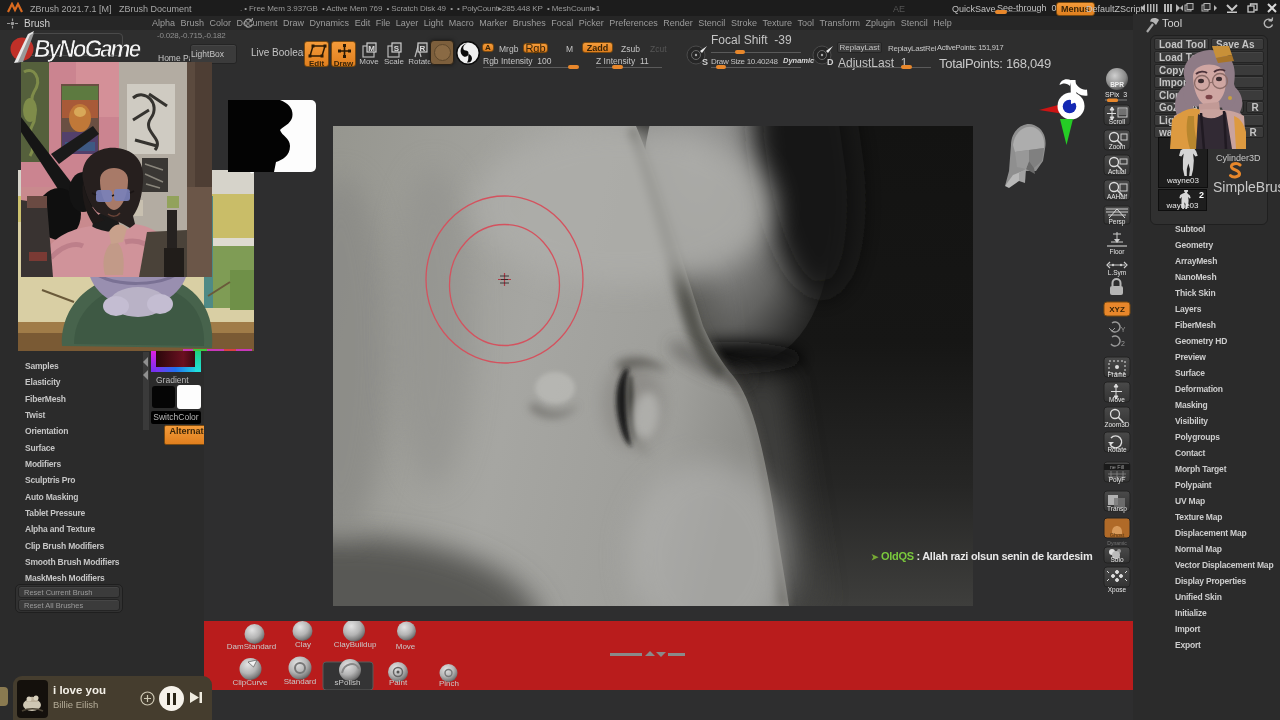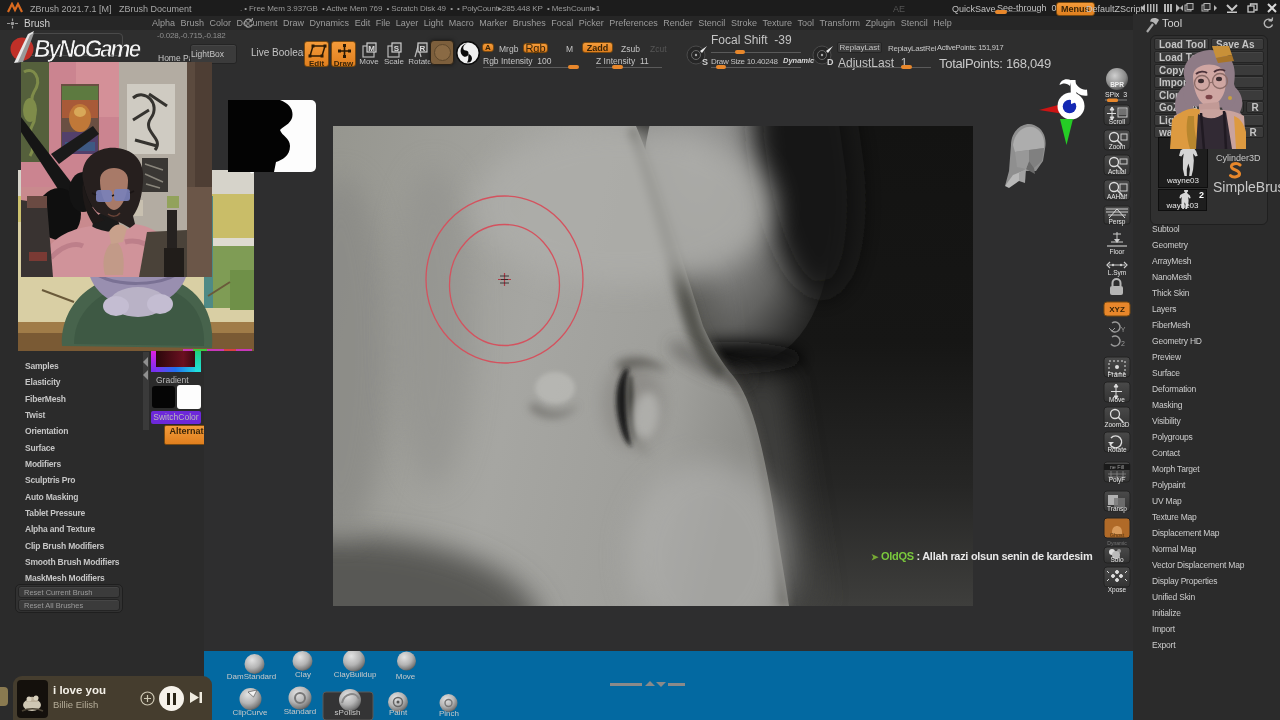--- a/index.html
+++ b/index.html
@@ -230,21 +230,21 @@
     </svg>
 
   <div style="position:absolute;left:151px;top:281px;width:50px;height:21px;background:linear-gradient(90deg,#e020d0,#20e0b0)"></div>
   <div style="position:absolute;left:151px;top:281px;width:6px;height:21px;background:linear-gradient(#e020e0,#7030f0)"></div>
   <div style="position:absolute;left:193px;top:281px;width:8px;height:21px;background:linear-gradient(#20d080,#20e0e0)"></div>
   <div style="position:absolute;left:156px;top:297px;width:39px;height:5px;background:linear-gradient(90deg,#8030f0,#2070f0,#20d0e0)"></div>
   <div style="position:absolute;left:156px;top:281px;width:39px;height:16px;background:linear-gradient(90deg,#2a070a,#6a1020 70%,#3a0810)"></div>
   <span style="position:absolute;left:156px;top:305px;font-size:8.5px;color:#b9b9b9">Gradient</span>
   <div style="position:absolute;left:152px;top:316px;width:23px;height:22px;background:#050505;border-radius:3px"></div>
   <div style="position:absolute;left:177px;top:315px;width:24px;height:24px;background:#fdfdfd;border-radius:3px"></div>
-  <div style="position:absolute;left:151px;top:341px;width:50px;height:13px;background:#6d28d9;border-radius:2px;font-size:8.5px;color:#b9b9b9;line-height:12px;text-align:center">SwitchColor</div>
+  <div style="position:absolute;left:151px;top:341px;width:50px;height:13px;background:#000000;border-radius:2px;font-size:8.5px;color:#b9b9b9;line-height:12px;text-align:center">SwitchColor</div>
   <div class="abs obtn" style="left:164px;top:355px;width:50px;height:20px;font-size:9px;font-weight:bold;text-align:center;line-height:11px;border-radius:2px">Alternate</div>
 </div>
 
 <div class="abs" id="workspace" style="left:204px;top:70px;width:929px;height:581px;background:#2e2e2f"></div>
 
 <svg class="abs" id="doc" style="left:333px;top:126px" width="640" height="480" viewBox="0 0 640 480">
   <defs>
     <linearGradient id="bgg" x1="0" y1="0" x2="0" y2="1">
       <stop offset="0" stop-color="#131312"></stop>
         <stop offset="0.45" stop-color="#161615"></stop>
@@ -313,21 +313,21 @@
   <g stroke="#d4525e" fill="none" stroke-width="1.3">
     <ellipse cx="171.5" cy="153.5" rx="78.5" ry="83.5"></ellipse>
     <ellipse cx="171.5" cy="159" rx="55" ry="60.5"></ellipse>
   </g>
   <g stroke="#b03a46" stroke-width="1.2">
     <path d="M171.5 147 V160 M165 153.5 H178"></path>
     <path d="M167 150 h9 M167 157 h9 M168 153.5 h7" stroke="#222" stroke-width="0.8"></path>
   </g>
 </svg>
 
-<div class="abs" id="tray" style="left:204px;top:651px;width:929px;height:69px;background:#0369a1">
+<div class="abs" id="tray" style="left:204px;top:621px;width:929px;height:69px;background:#b91c1c">
   <svg width="929" height="69" viewBox="0 0 929 69">
     <defs>
       <radialGradient id="ball" cx="0.38" cy="0.3" r="0.75">
         <stop offset="0" stop-color="#e3e3e3"></stop>
           <stop offset="0.55" stop-color="#b4b4b4"></stop>
           <stop offset="0.85" stop-color="#7e7e7e"></stop>
           <stop offset="1" stop-color="#565656"></stop>
       </radialGradient>
     </defs>
 
@@ -565,21 +565,21 @@
     <ellipse cx="41" cy="51" rx="3.5" ry="2.3" fill="#7c4448"></ellipse>
     <circle cx="62" cy="52" r="2" fill="#c8a040"></circle>
     <path d="M6 70 C18 62 62 60 76 70 L78 103 L4 103 Z" fill="#c9a39e"></path>
     <path d="M4 74 C12 64 26 60 32 64 L28 103 L2 103 Z" fill="#dd9a40"></path>
     <path d="M26 70 C26 86 28 94 32 103 L22 103 C18 90 18 78 20 70 Z" fill="#b8862e"></path>
     <path d="M30 68 C40 74 48 74 58 66 L64 103 L28 103 Z" fill="#322a34"></path>
     <path d="M33 67 L36 103 M56 65 L58 103" stroke="#201a22" stroke-width="2.5"></path>
     <path d="M66 70 C72 72 76 78 78 86 L78 103 L68 103 Z" fill="#dd9a40"></path>
   </svg>
 
-  <div class="abs" style="left:19px;top:207px;font-size:8.5px;font-weight:normal;color:#cdcdcd;line-height:16px;letter-spacing:-0.2px;white-space:nowrap">
+  <div class="abs" style="left:42px;top:207px;font-size:8.5px;font-weight:bold;color:#cdcdcd;line-height:16px;letter-spacing:-0.2px;white-space:nowrap">
     Subtool<br>Geometry<br>ArrayMesh<br>NanoMesh<br>Thick Skin<br>Layers<br>FiberMesh<br>Geometry HD<br>Preview<br>Surface<br>Deformation<br>Masking<br>Visibility<br>Polygroups<br>Contact<br>Morph Target<br>Polypaint<br>UV Map<br>Texture Map<br>Displacement Map<br>Normal Map<br>Vector Displacement Map<br>Display Properties<br>Unified Skin<br>Initialize<br>Import<br>Export
   </div>
 </div>
 
 <div class="abs" id="overlays" style="left:0;top:0;width:1280px;height:720px;pointer-events:none">
 
   <div class="abs" style="left:27px;top:33px;width:96px;height:23px;border:1px solid #4a4a4a;border-radius:4px"></div>
 
   <svg class="abs" style="left:18px;top:170px" width="236" height="181" viewBox="0 0 236 181">
     <rect width="236" height="181" fill="#d9cfa4"></rect>

